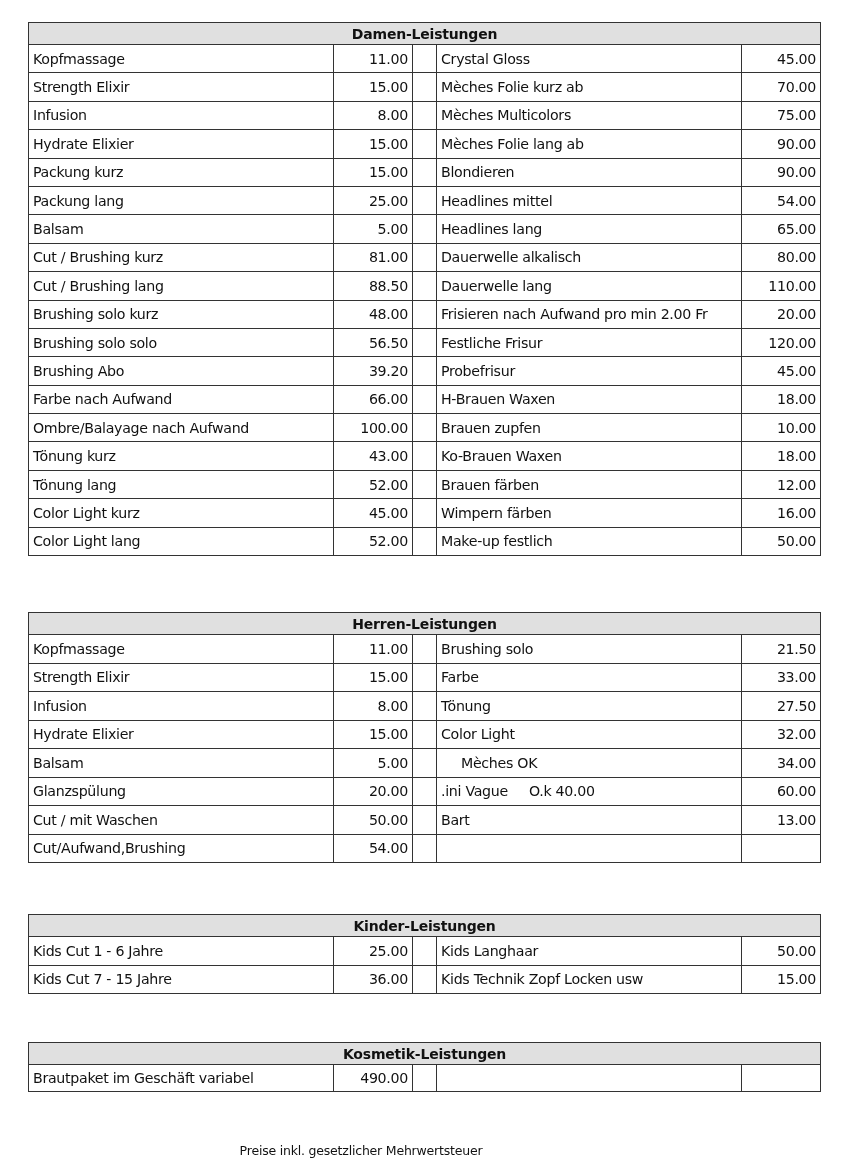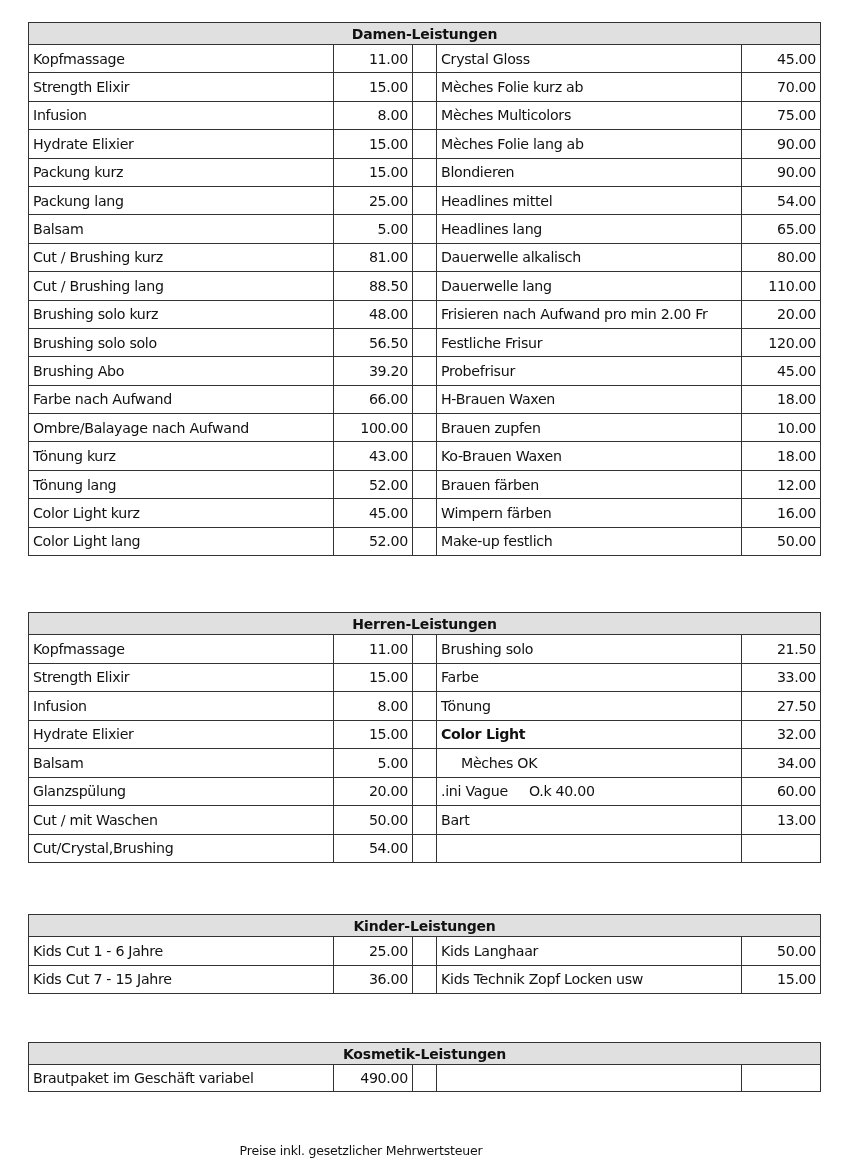--- a/index.html
+++ b/index.html
@@ -223,21 +223,21 @@
           <td class="name" style="white-space: pre;">Infusion</td>
           <td class="price">8.00</td>
           <td class="gap"></td>
           <td class="name" style="white-space: pre;">Tönung</td>
           <td class="price">27.50</td>
         </tr>
         <tr>
           <td class="name" style="white-space: pre;">Hydrate Elixier</td>
           <td class="price">15.00</td>
           <td class="gap"></td>
-          <td class="name" style="white-space: pre; font-weight: bold;">Color Light</td>
+          <td class="name" style="white-space: pre;">Color Light</td>
           <td class="price">32.00</td>
         </tr>
         <tr>
           <td class="name" style="white-space: pre;">Balsam</td>
           <td class="price">5.00</td>
           <td class="gap"></td>
           <td class="name" style="white-space: pre; padding-left: 24px;">Mèches OK</td>
           <td class="price">34.00</td>
         </tr>
         <tr>
@@ -248,21 +248,21 @@
           <td class="price">60.00</td>
         </tr>
         <tr>
           <td class="name" style="white-space: pre;">Cut / mit Waschen</td>
           <td class="price">50.00</td>
           <td class="gap"></td>
           <td class="name" style="white-space: pre;">Bart</td>
           <td class="price">13.00</td>
         </tr>
         <tr>
-          <td class="name" style="white-space: pre;">Cut/Crystal,Brushing</td>
+          <td class="name" style="white-space: pre;">Cut/Aufwand,Brushing</td>
           <td class="price">54.00</td>
           <td class="gap"></td>
           <td class="name" style="white-space: pre;"></td>
           <td class="price"></td>
         </tr>
       </tbody>
   </table>
 </div>
 
 <div class="section" id="kinder">

